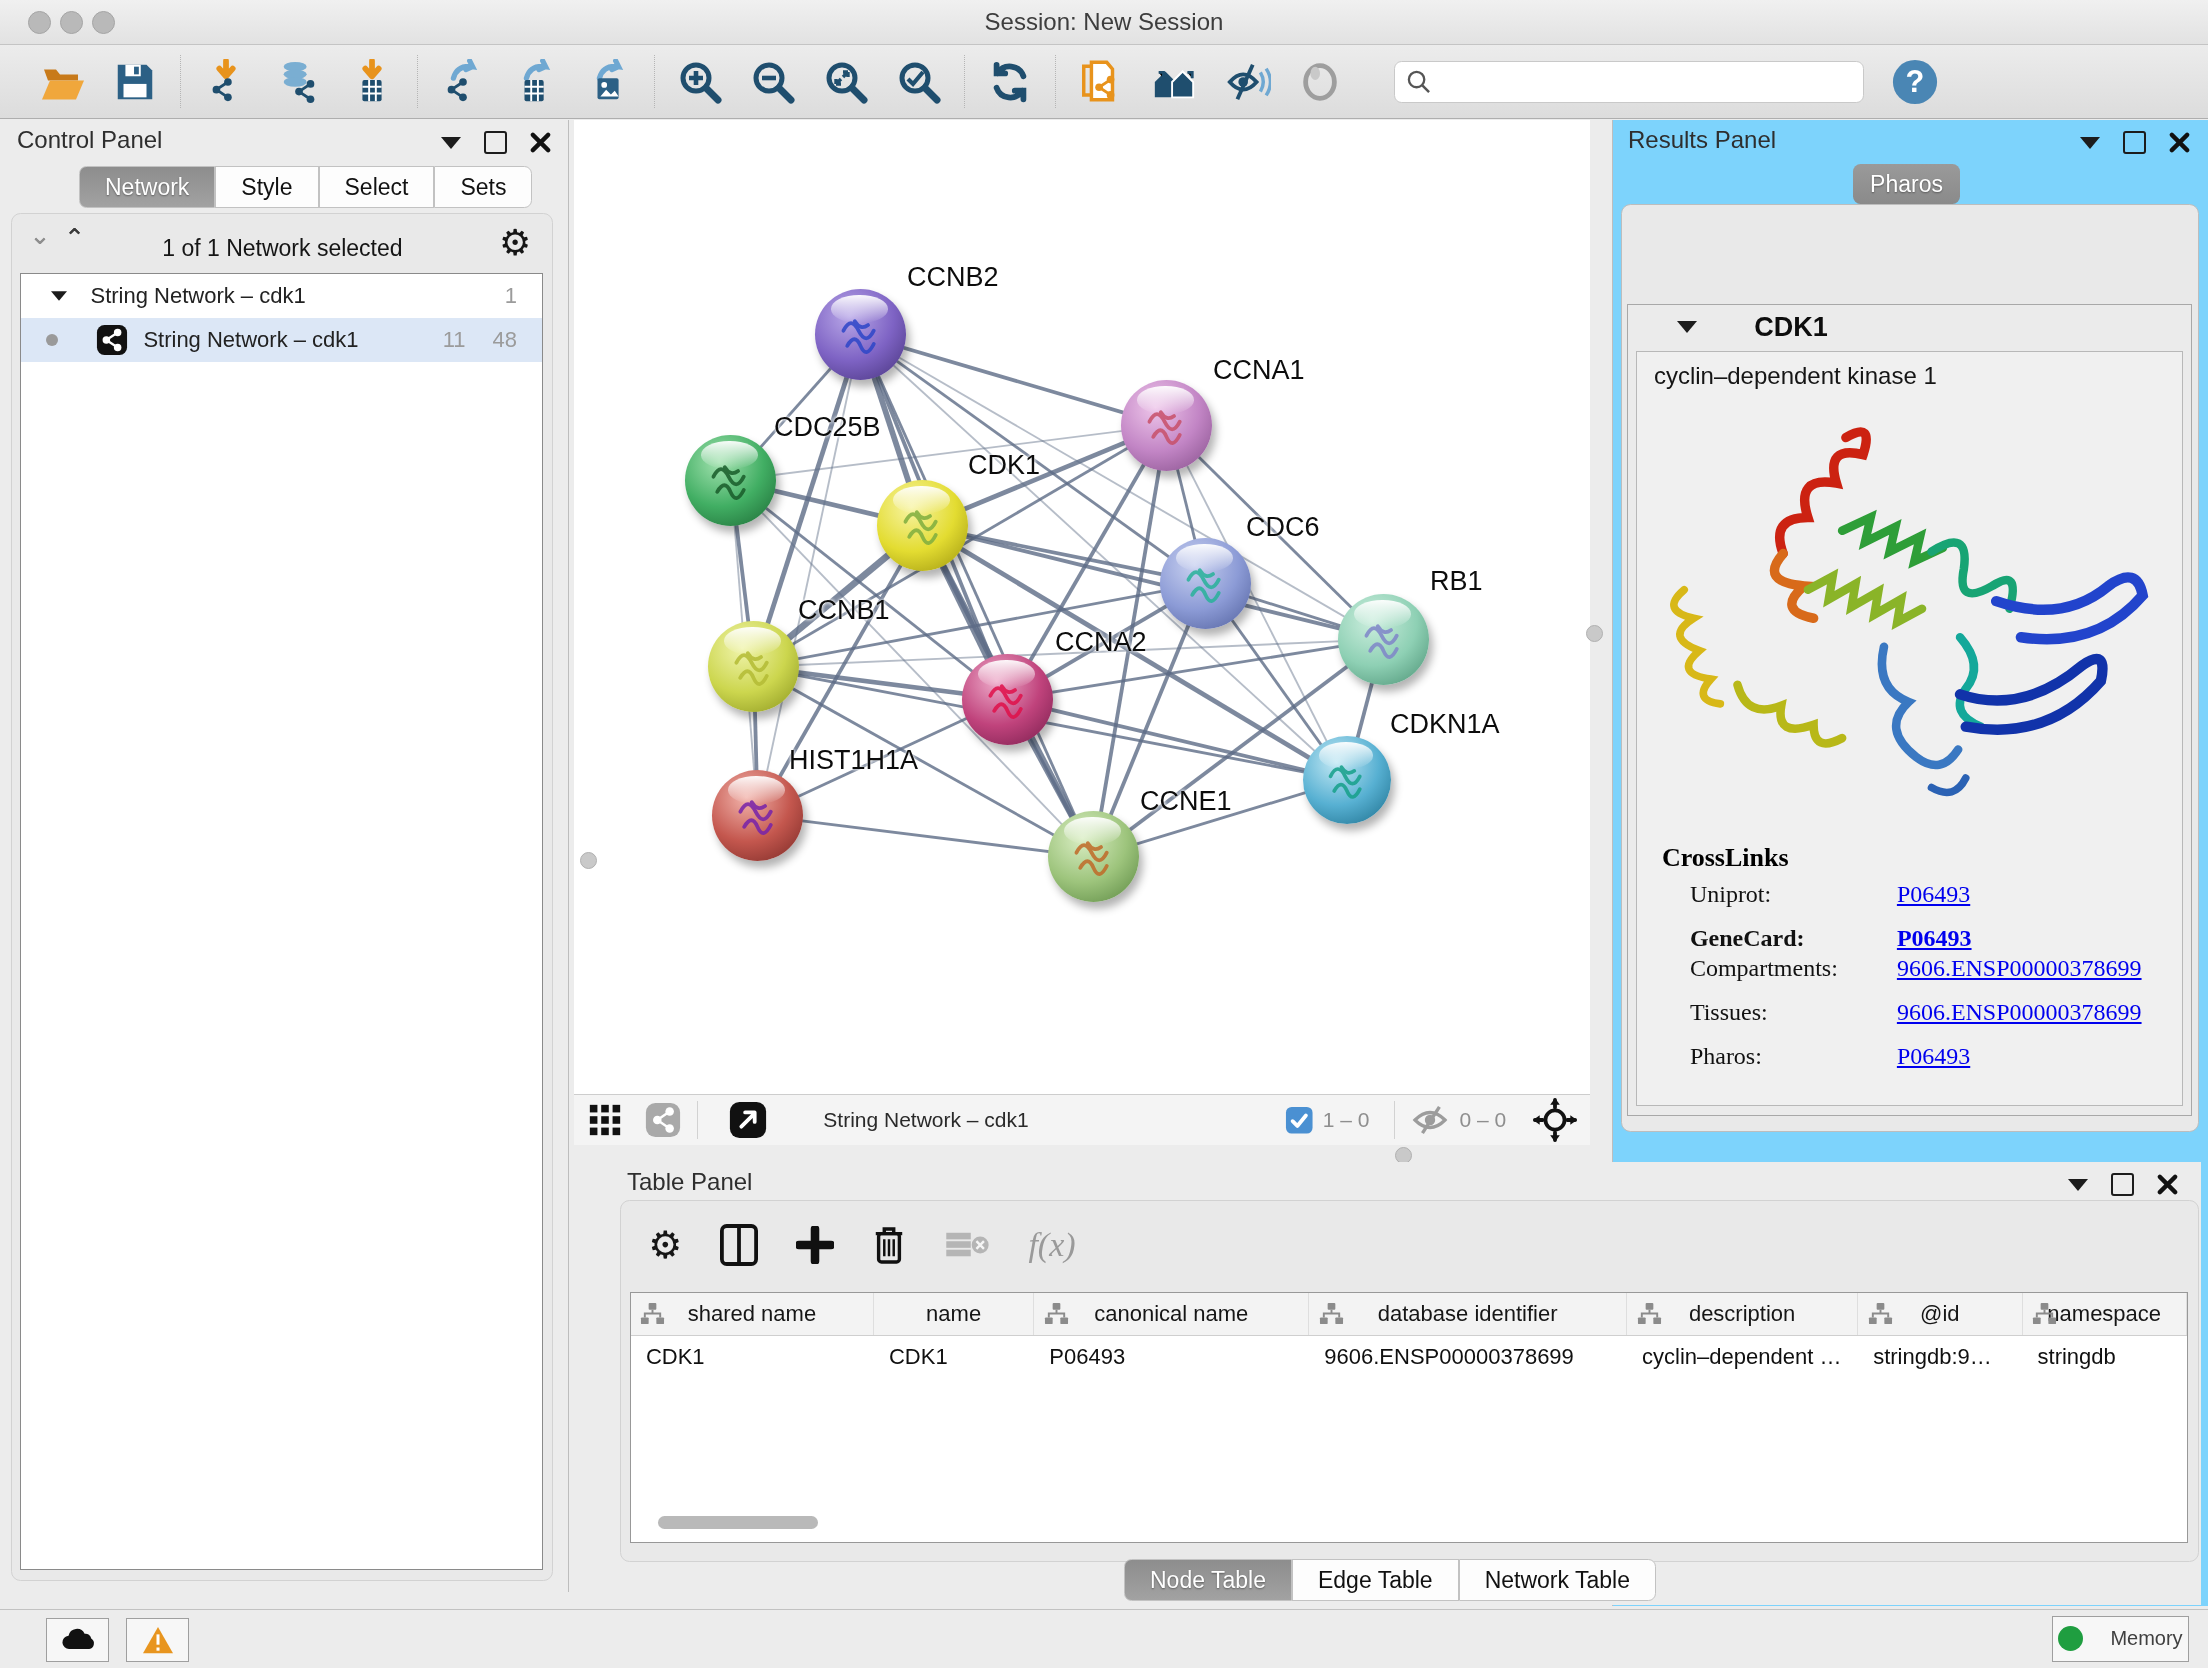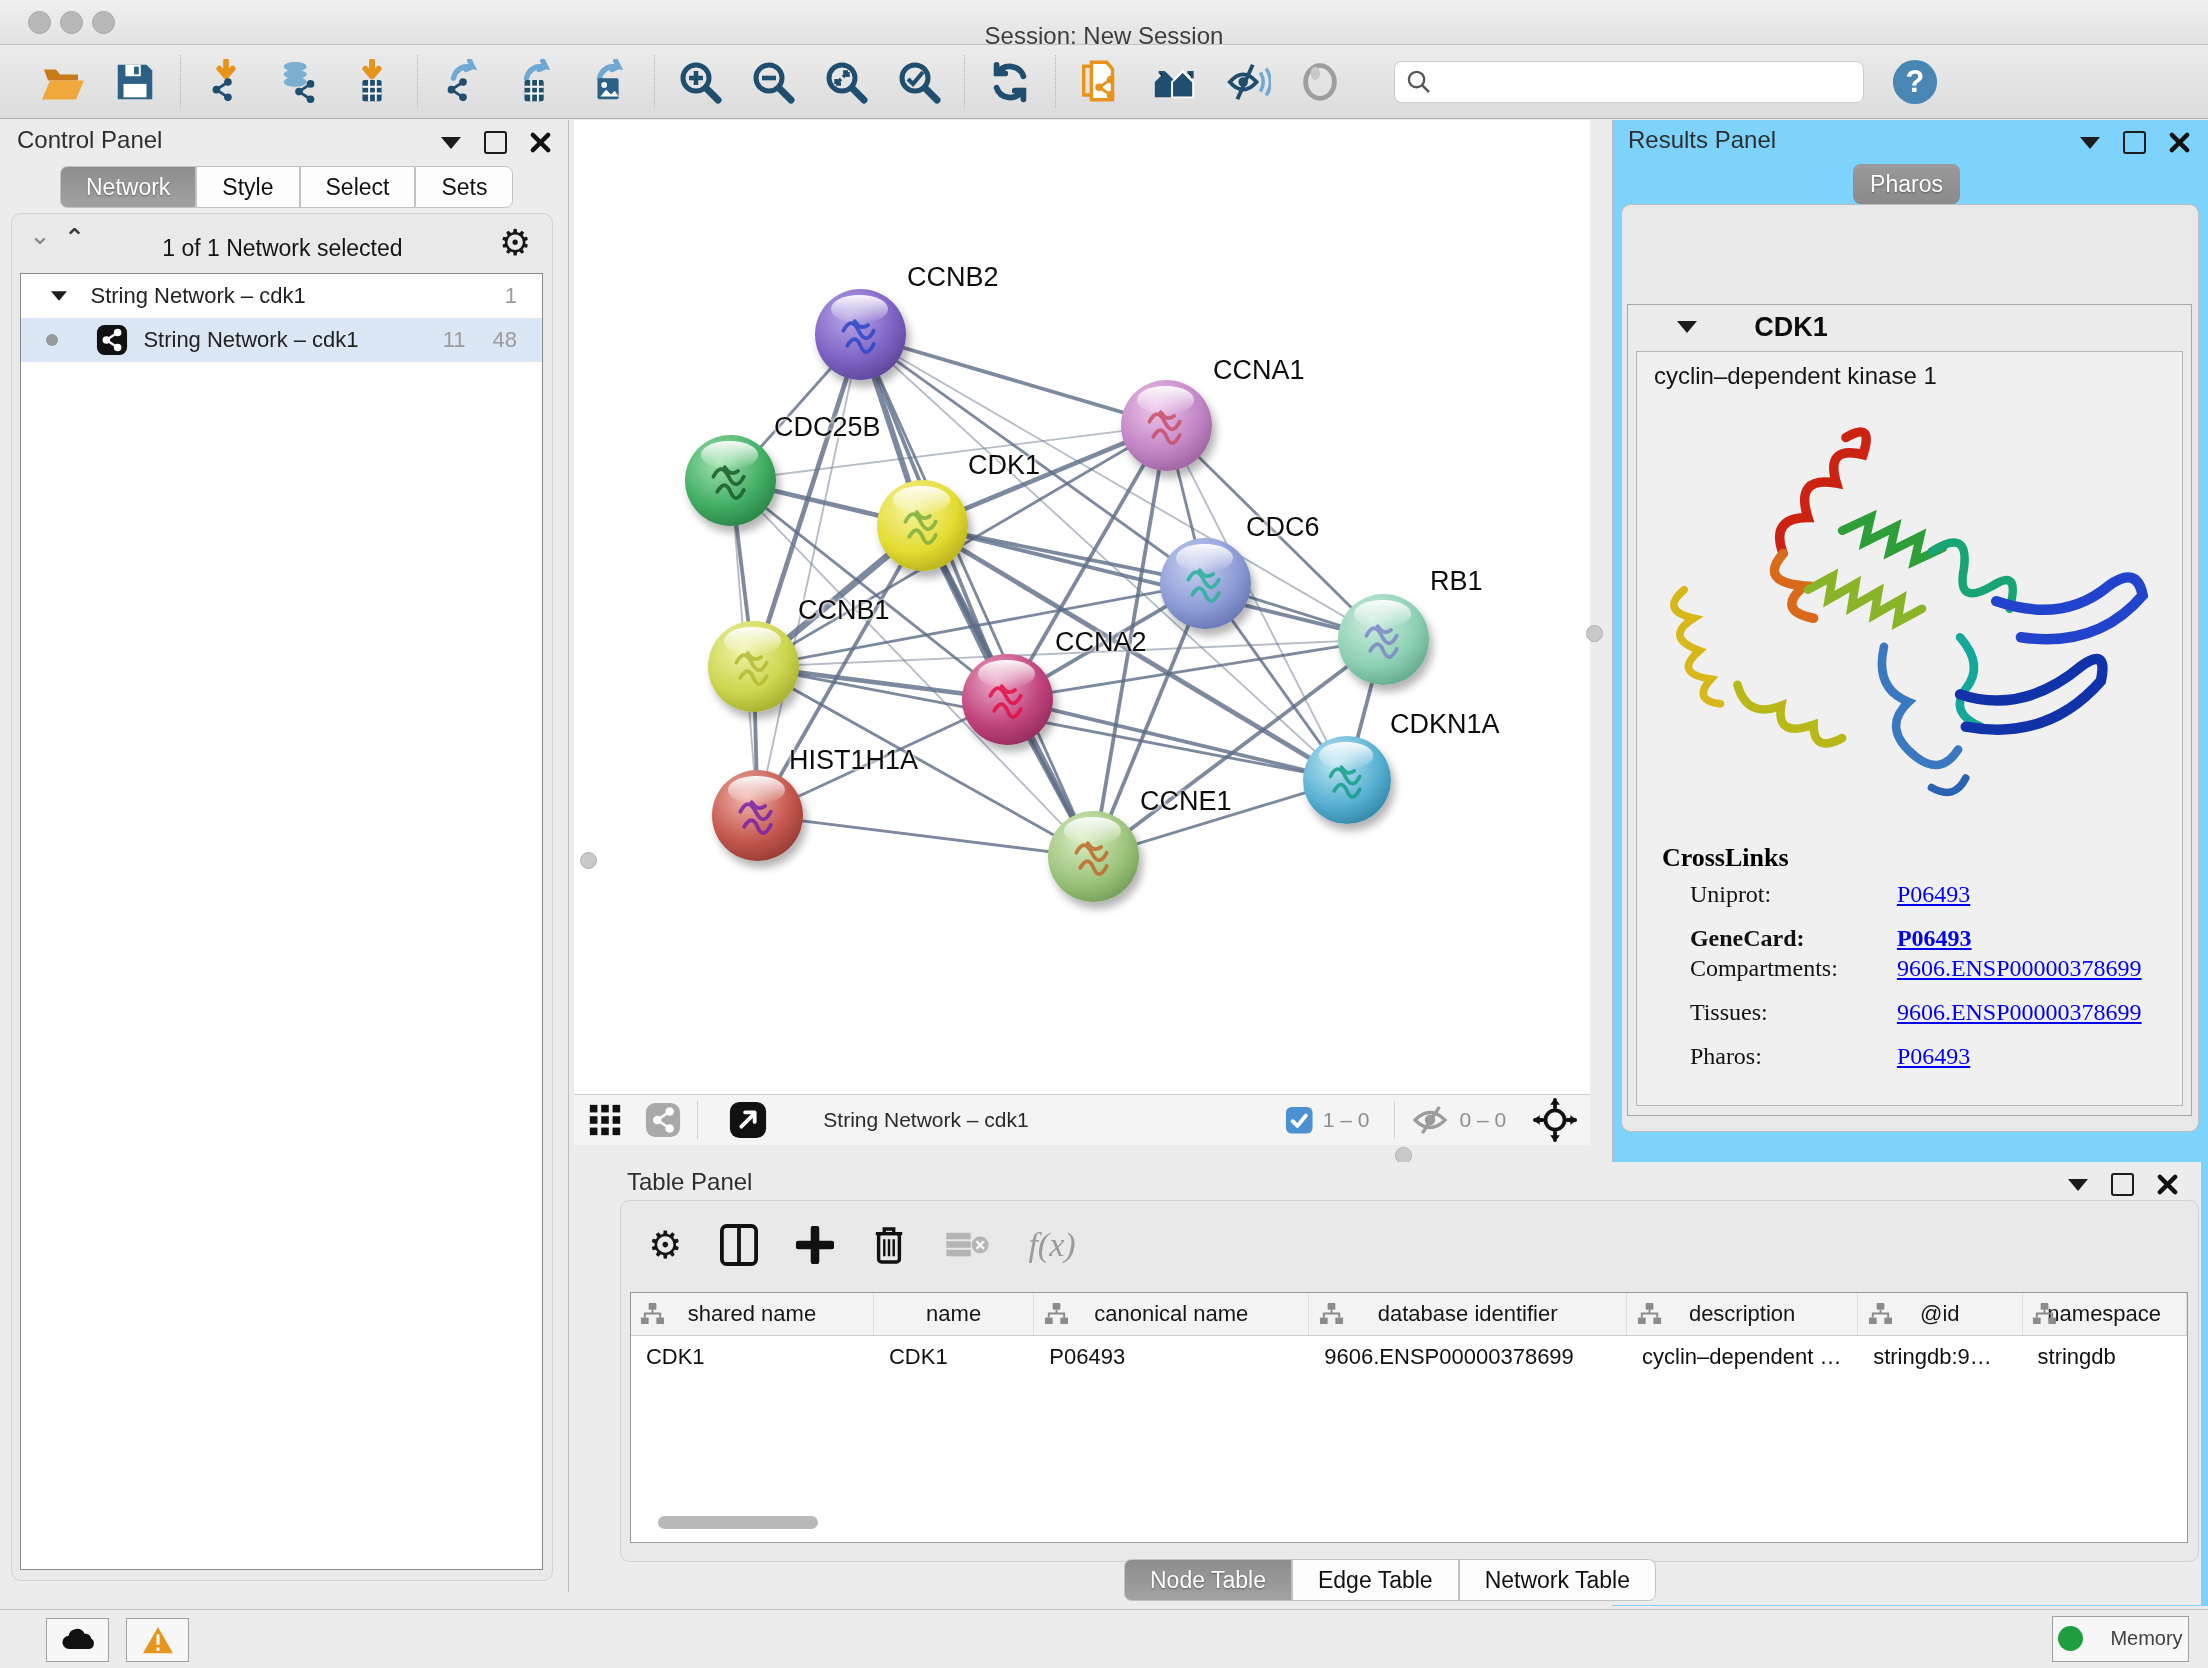--- a/index.html
+++ b/index.html
@@ -3,21 +3,21 @@
 <meta charset="utf-8">
 <style>
   html,body{margin:0;padding:0;}
   body{width:2208px;height:1668px;position:relative;background:#ececec;
        font-family:"Liberation Sans",sans-serif;color:#222;overflow:hidden;}
   .abs{position:absolute;}
   
   .titlebar{left:0;top:0;width:2208px;height:44px;background:linear-gradient(#f0f0f0,#e2e2e2);
             border-bottom:1px solid #c4c4c4;}
   .tl-dot{width:21px;height:21px;border-radius:50%;background:#b9b9b9;border:1px solid #a5a5a5;top:10.5px;}
-  .win-title{width:100%;text-align:center;top:22px;font-size:24px;color:#3d3d3d;}
+  .win-title{width:100%;text-align:center;top:8px;font-size:24px;color:#3d3d3d;}
   
   .toolbar{left:0;top:45px;width:2208px;height:74px;background:linear-gradient(#ececec,#dcdcdc);
            border-bottom:1px solid #aeaeae;display:flex;align-items:center;padding:0 17px;box-sizing:border-box;}
   .tb-group{display:flex;align-items:center;gap:25px;padding:0 21px;}
   .tb-sep{width:0;height:53px;border-left:1.9px dotted #b5b5b5;}
   .tb-icon{width:48px;height:48px;display:flex;align-items:center;justify-content:center;cursor:pointer;}
   .searchbox{width:470px;height:42px;background:#fff;border:1.9px solid #c9c9c9;border-radius:7.6px;
              display:flex;align-items:center;padding-left:11.4px;box-sizing:border-box;margin-left:28.5px;}
   .searchbox input{border:none;outline:none;font-size:21px;width:399px;background:transparent;}
   .help-btn{margin-left:27px;}
@@ -275,21 +275,21 @@
 
 <div class="abs control-panel">
   <div class="abs" style="left:17px;top:5.7px;"><span class="panel-title">Control Panel</span></div>
   <div class="abs ph-controls" style="right:17px;top:11.4px;">
     <span class="tri-down"></span>
     <span class="float-box"></span>
     <svg width="21" height="21" viewBox="0 0 22 22">
         <path d="M3 3 L19 19 M19 3 L3 19" stroke="#111" stroke-width="4.5" stroke-linecap="round"></path>
       </svg>
   </div>
-  <div class="abs" style="left:60px;top:46px;display:flex;" id="control-tabs">
+  <div class="abs" style="left:79px;top:46px;display:flex;" id="control-tabs">
       <div class="tab sel">Network</div>
       <div class="tab">Style</div>
       <div class="tab">Select</div>
       <div class="tab">Sets</div>
     </div>
   <div class="abs inner-box" style="left:11.4px;top:93px;width:540px;height:1366px;">
     <div class="abs" style="left:17px;top:15px;display:flex;gap:13.3px;">
       <div class="chev" style="display:flex;flex-direction:column;">
           <span>⌄</span>
           <span style="margin-top:-13.3px;">⌄</span>

